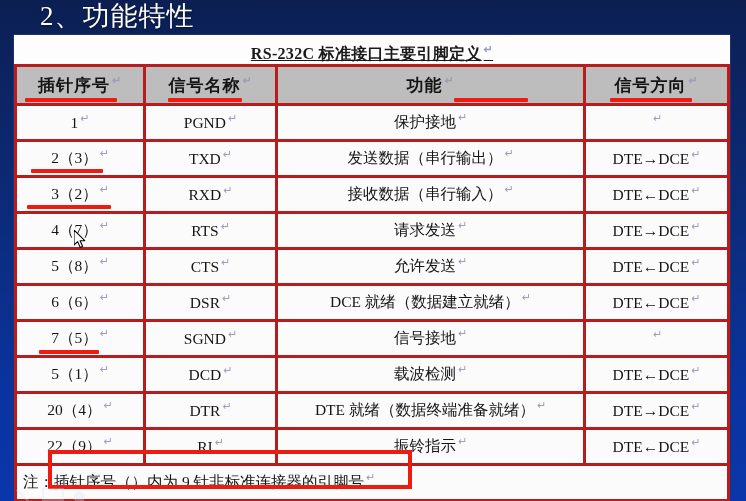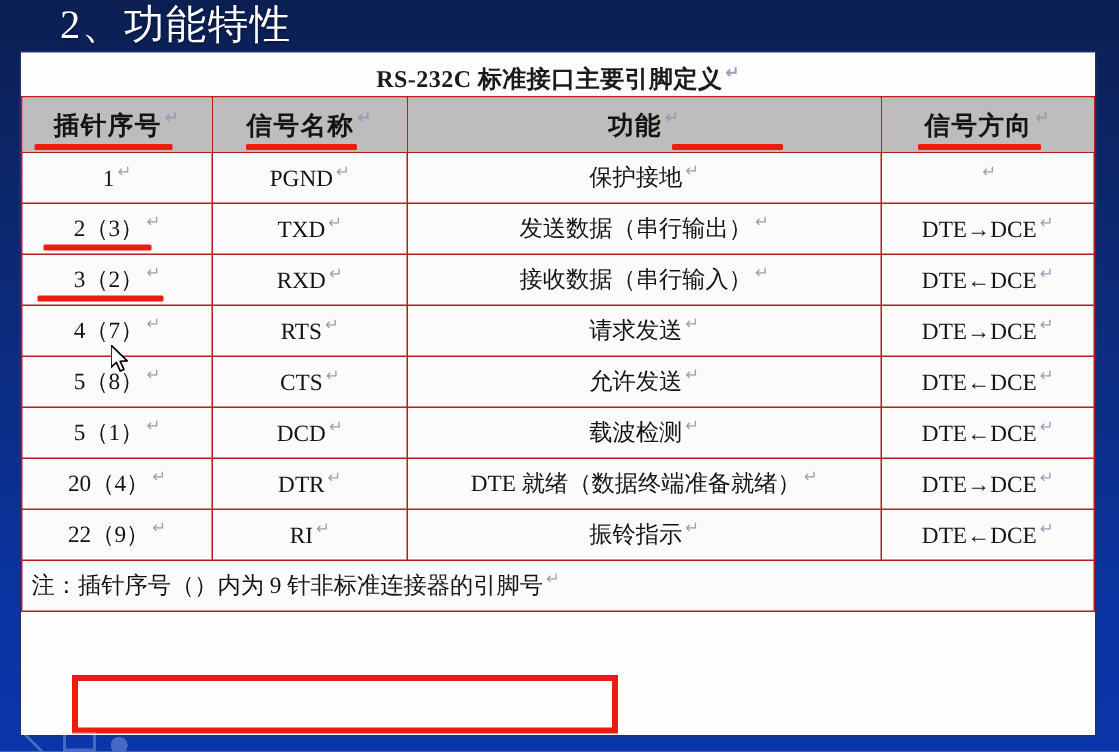--- a/index.html
+++ b/index.html
@@ -25,29 +25,30 @@
   .panel{
     position:absolute;left:14px;top:35px;width:716px;height:455px;
     background:#fdfdfd;
     box-shadow:0 0 0 1px #24306b;
   }
   .table-title{
     height:29px;line-height:29px;text-align:center;
     font-size:16px;font-weight:bold;color:#1a1a1a;
     font-family:"Liberation Serif", serif;
     letter-spacing:.3px;
+    text-decoration:underline;
   }
   table.pins{
     border-collapse:collapse;
     table-layout:fixed;
     width:716px;
     background:#fbfbfb;
   }
   table.pins td,table.pins th{
-    border:1px solid #b91c1c;
+    border:3px solid #b91c1c;
     font-size:15.5px;
     color:#141414;
     font-family:"Liberation Serif", serif;
     font-weight:normal;
     height:33px;
     padding:0 6px;
     vertical-align:middle;
     position:relative;
   }
   table.pins thead th{
@@ -163,21 +164,33 @@
           <td class="c-dir"><span>DTE→DCE</span><span class="pilcrow">↵</span></td>
         </tr>
 
         <tr>
           <td class="c-pin"><span>5（8）</span><span class="pilcrow">↵</span></td>
           <td class="c-sig"><span>CTS</span><span class="pilcrow">↵</span></td>
           <td class="c-fun"><span>允许发送</span><span class="pilcrow">↵</span></td>
           <td class="c-dir"><span>DTE←DCE</span><span class="pilcrow">↵</span></td>
         </tr>
 
-
+        <tr>
+          <td class="c-pin"><span>6（6）</span><span class="pilcrow">↵</span></td>
+          <td class="c-sig"><span>DSR</span><span class="pilcrow">↵</span></td>
+          <td class="c-fun"><span>DCE 就绪（数据建立就绪）</span><span class="pilcrow">↵</span></td>
+          <td class="c-dir"><span>DTE←DCE</span><span class="pilcrow">↵</span></td>
+        </tr>
+
+        <tr>
+          <td class="c-pin"><span>7（5）</span><span class="pilcrow">↵</span><span class="uline r-7"></span></td>
+          <td class="c-sig"><span>SGND</span><span class="pilcrow">↵</span></td>
+          <td class="c-fun"><span>信号接地</span><span class="pilcrow">↵</span></td>
+          <td class="c-dir"><span></span><span class="pilcrow">↵</span></td>
+        </tr>
 
         <tr>
           <td class="c-pin"><span>5（1）</span><span class="pilcrow">↵</span></td>
           <td class="c-sig"><span>DCD</span><span class="pilcrow">↵</span></td>
           <td class="c-fun"><span>载波检测</span><span class="pilcrow">↵</span></td>
           <td class="c-dir"><span>DTE←DCE</span><span class="pilcrow">↵</span></td>
         </tr>
 
         <tr>
           <td class="c-pin"><span>20（4）</span><span class="pilcrow">↵</span></td>

